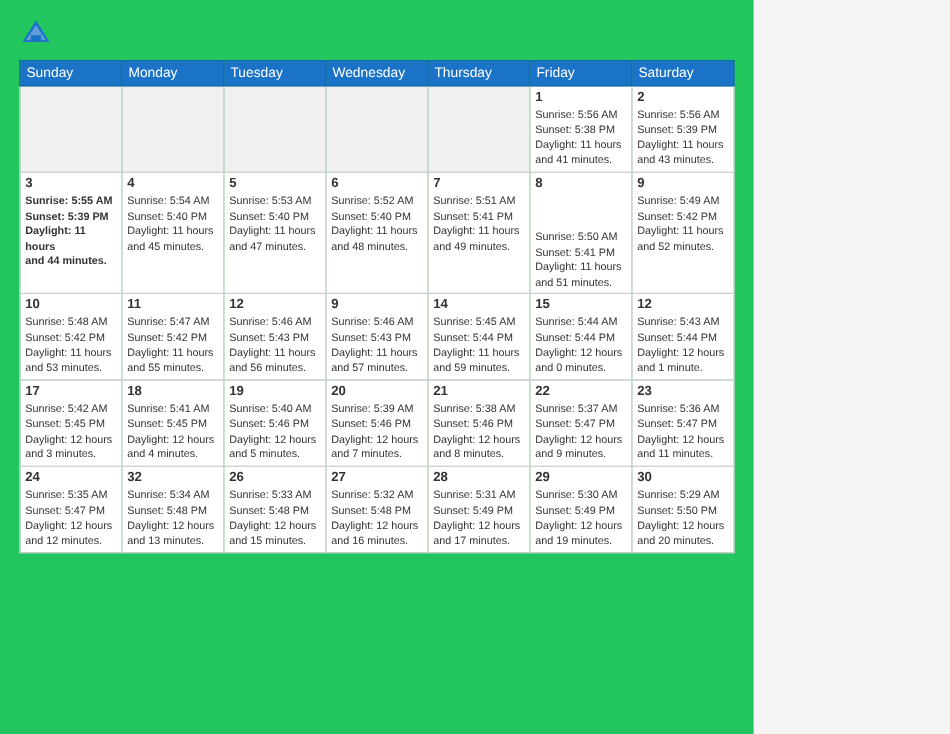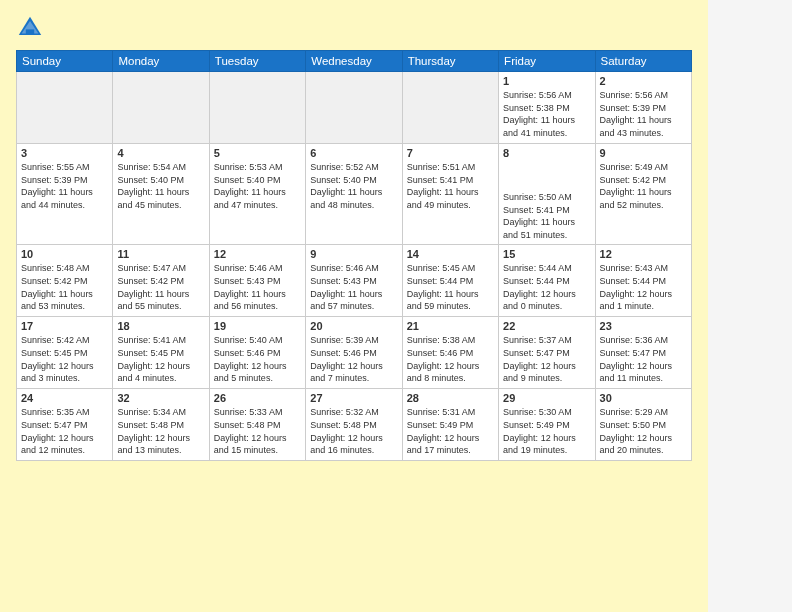--- a/index.html
+++ b/index.html
@@ -4,23 +4,23 @@
   <style>
     * { margin: 0; padding: 0; box-sizing: border-box; }
     body {
       width: 792px;
       height: 612px;
       background: #f5f5f5;
       font-family: Arial, sans-serif;
       overflow: hidden;
     }
     .page {
-      width: 708px;
+      width: 628px;
       height: 612px;
-      background: #fef9c3;
+      background: #22c55e;
       padding: 14px 16px 10px 16px;
     }
     .header {
       display: flex;
       align-items: flex-start;
       justify-content: space-between;
       margin-bottom: 8px;
     }
     .logo {
       display: flex;
@@ -147,21 +147,21 @@
             <span class="day-number">2</span>
             <div class="day-info" style="white-space: pre-line;">Sunrise: 5:56 AM
 Sunset: 5:39 PM
 Daylight: 11 hours
 and 43 minutes.</div>
           </td>
         </tr>
         <tr>
           <td>
             <span class="day-number">3</span>
-            <div class="day-info" style="white-space: pre-line;">Sunrise: 5:55 AM
+            <div class="day-info" style="white-space: pre-line; font-weight: bold;">Sunrise: 5:55 AM
 Sunset: 5:39 PM
 Daylight: 11 hours
 and 44 minutes.</div>
           </td>
           <td>
             <span class="day-number">4</span>
             <div class="day-info" style="white-space: pre-line;">Sunrise: 5:54 AM
 Sunset: 5:40 PM
 Daylight: 11 hours
 and 45 minutes.</div>

